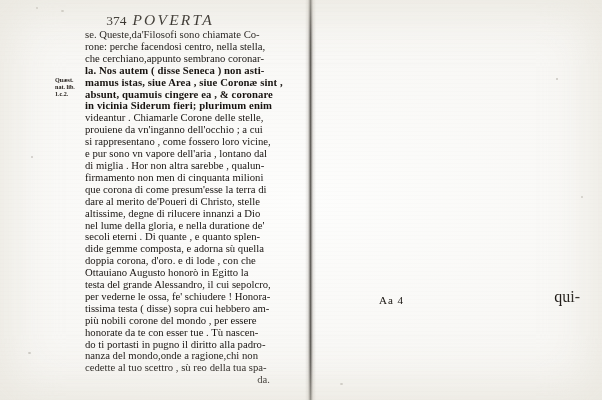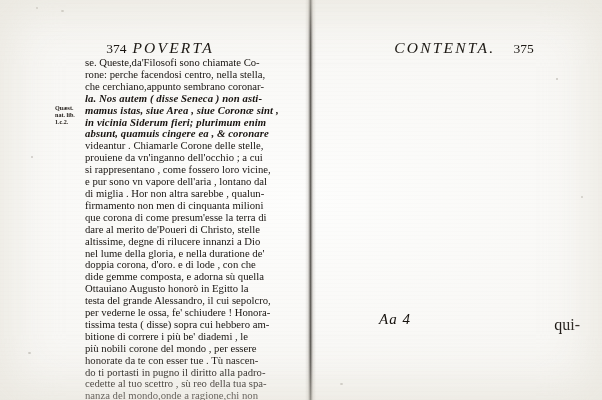--- a/index.html
+++ b/index.html
@@ -28,21 +28,21 @@
   
   .gutter{
     position:absolute;left:305px;top:0;width:11px;height:400px;
     background:linear-gradient(90deg,
       rgba(255,255,255,0) 0%,
       rgba(120,112,100,.18) 28%,
       rgba(40,36,30,.72) 50%,
       rgba(120,112,100,.18) 72%,
       rgba(255,255,255,0) 100%);
   }
-  .page{position:absolute;top:0;height:316px;margin-top:28px;}
+  .page{position:absolute;top:0;height:316px;}
   .page-left{left:0;width:306px;}
   .page-right{left:316px;width:286px;}
 
   .header{
     position:absolute;top:11px;left:0;right:0;
     text-align:center;
     font-style:italic;
     font-size:15.5px;
     letter-spacing:2.2px;
     white-space:nowrap;
@@ -59,33 +59,33 @@
     position:absolute;
     font-size:10.7px;
     line-height:11.9px;
     text-align:justify;
     text-justify:inter-word;
     hyphens:manual;
     color:#171310;
   }
   .col-left{left:85px;top:29px;width:215px;}
   .ln{display:block;white-space:nowrap;}
-  .ital{font-style:italic;font-weight:600;letter-spacing:.1px;}
+  .ital{font-weight:600;letter-spacing:.1px;}
 
   .marginal{
     position:absolute;left:55px;top:77px;width:28px;
     font-size:6.1px;line-height:7.1px;
     font-weight:600;
     text-align:left;
     color:#1d1814;
   }
   .marginal span{display:block;}
   .sig{
-    position:absolute;left:63px;bottom:16px;
-    font-size:15px;letter-spacing:1px;font-style:italic;
+    position:absolute;left:63px;bottom:10px;
+    font-size:11px;letter-spacing:1px;
   }
   .catch{
     position:absolute;right:22px;bottom:10px;
     font-size:16px;
   }
   .tailword{
     text-align:right;padding-right:30px;font-size:10.7px;font-family:Liberation Serif, serif;
   }
   
   .speck{position:absolute;border-radius:50%;background:rgba(90,82,70,.30);}
@@ -107,57 +107,52 @@
       <span>nat. lib.</span>
       <span>1.c.2.</span>
     </div>
 
     <div class="col col-left">
       <span class="ln">se. Queste,da'Filosofi sono chiamate Co-</span>
       <span class="ln">rone: perche facendosi centro, nella stella,</span>
       <span class="ln">che cerchiano,appunto sembrano coronar-</span>
       <span class="ln ital">la. Nos autem ( disse Seneca ) non asti-</span>
       <span class="ln ital">mamus istas, siue Area , siue Coronæ sint ,</span>
+      <span class="ln ital">absunt, quamuis cingere ea , &amp; coronare</span>
       <span class="ln ital">in vicinia Siderum fieri; plurimum enim</span>
-      <span class="ln ital">absunt, quamuis cingere ea , &amp; coronare</span>
       <span class="ln">videantur . Chiamarle Corone delle stelle,</span>
       <span class="ln">prouiene da vn'inganno dell'occhio ; a cui</span>
       <span class="ln">si rappresentano , come fossero loro vicine,</span>
       <span class="ln">e pur sono vn vapore dell'aria , lontano dal</span>
       <span class="ln">di miglia . Hor non altra sarebbe , qualun-</span>
       <span class="ln">firmamento non men di cinquanta milioni</span>
       <span class="ln">que corona di come presum'esse la terra di</span>
       <span class="ln">dare al merito de'Poueri di Christo, stelle</span>
       <span class="ln">altissime, degne di rilucere innanzi a Dio</span>
       <span class="ln">nel lume della gloria, e nella duratione de'</span>
+      <span class="ln">secoli eterni . Di quante , e quanto splen-</span>
+      <span class="ln">dide gemme composta, e adorna sù quella</span>
       <span class="ln">doppia corona, d'oro. e di lode , con che</span>
-      <span class="ln">dide gemme composta, e adorna sù quella</span>
       <span class="ln">Ottauiano Augusto honorò in Egitto la</span>
       <span class="ln">testa del grande Alessandro, il cui sepolcro,</span>
       <span class="ln">per vederne le ossa, fe' schiudere ! Honora-</span>
       <span class="ln">tissima testa ( disse) sopra cui hebbero am-</span>
-      <span class="ln">bitione di correre i più be' diademi , le</span>
       <span class="ln">più nobili corone del mondo , per essere</span>
       <span class="ln">honorate da te con esser tue . Tù nascen-</span>
       <span class="ln">do ti portasti in pugno il diritto alla padro-</span>
+      <span class="ln">nanza del mondo,onde a ragione,chi non</span>
       <span class="ln">cedette al tuo scettro , sù reo della tua spa-</span>
-      <span class="ln">nanza del mondo,onde a ragione,chi non</span>
       <span class="ln tailword">da.</span>
     </div>
   </div>
 
   <div class="gutter"></div>
 
   <div class="page page-right">
 
-    <div class="header header-right">
-      <span>CONTENTA.</span>
-      &nbsp;
-      <span class="folio">375</span>
-    </div>
 
     <div class="sig">Aa 4</div>
     <div class="catch">qui-</div>
   </div>
 
   <div class="speck" style="left:36px;top:7px;width:2px;height:2px;"></div>
   <div class="speck" style="left:61px;top:10px;width:3px;height:2px;"></div>
   <div class="speck" style="left:31px;top:156px;width:2px;height:2px;"></div>
   <div class="speck" style="left:28px;top:352px;width:3px;height:2px;"></div>
   <div class="speck" style="left:556px;top:78px;width:2px;height:2px;"></div>

